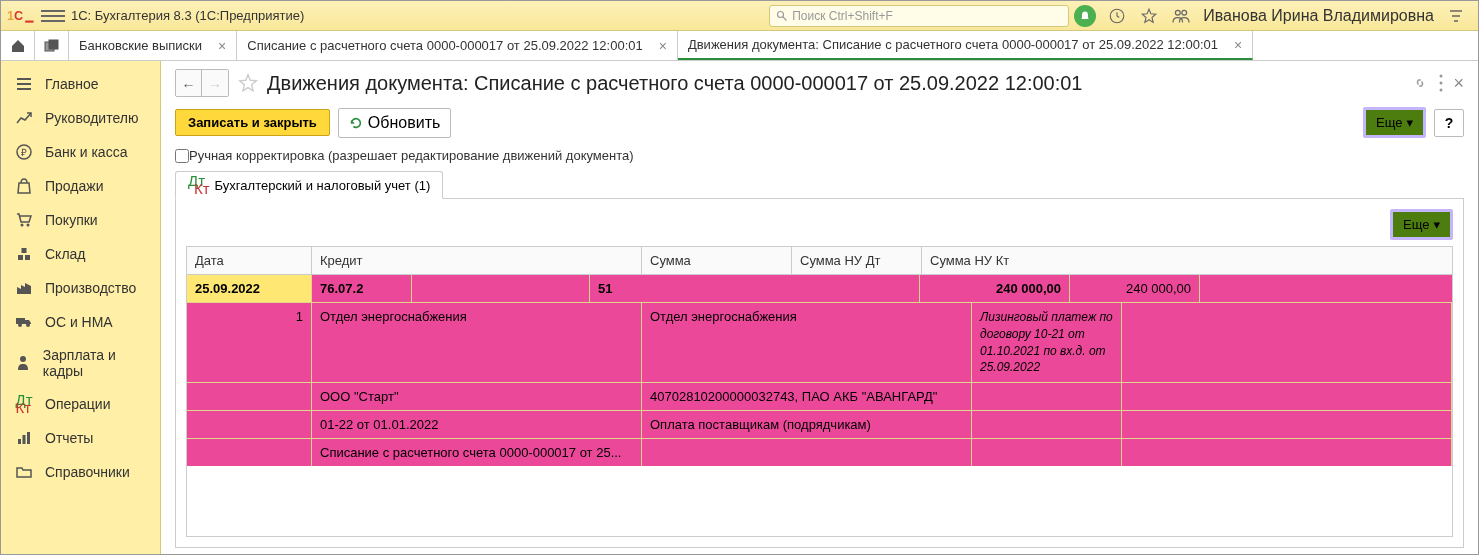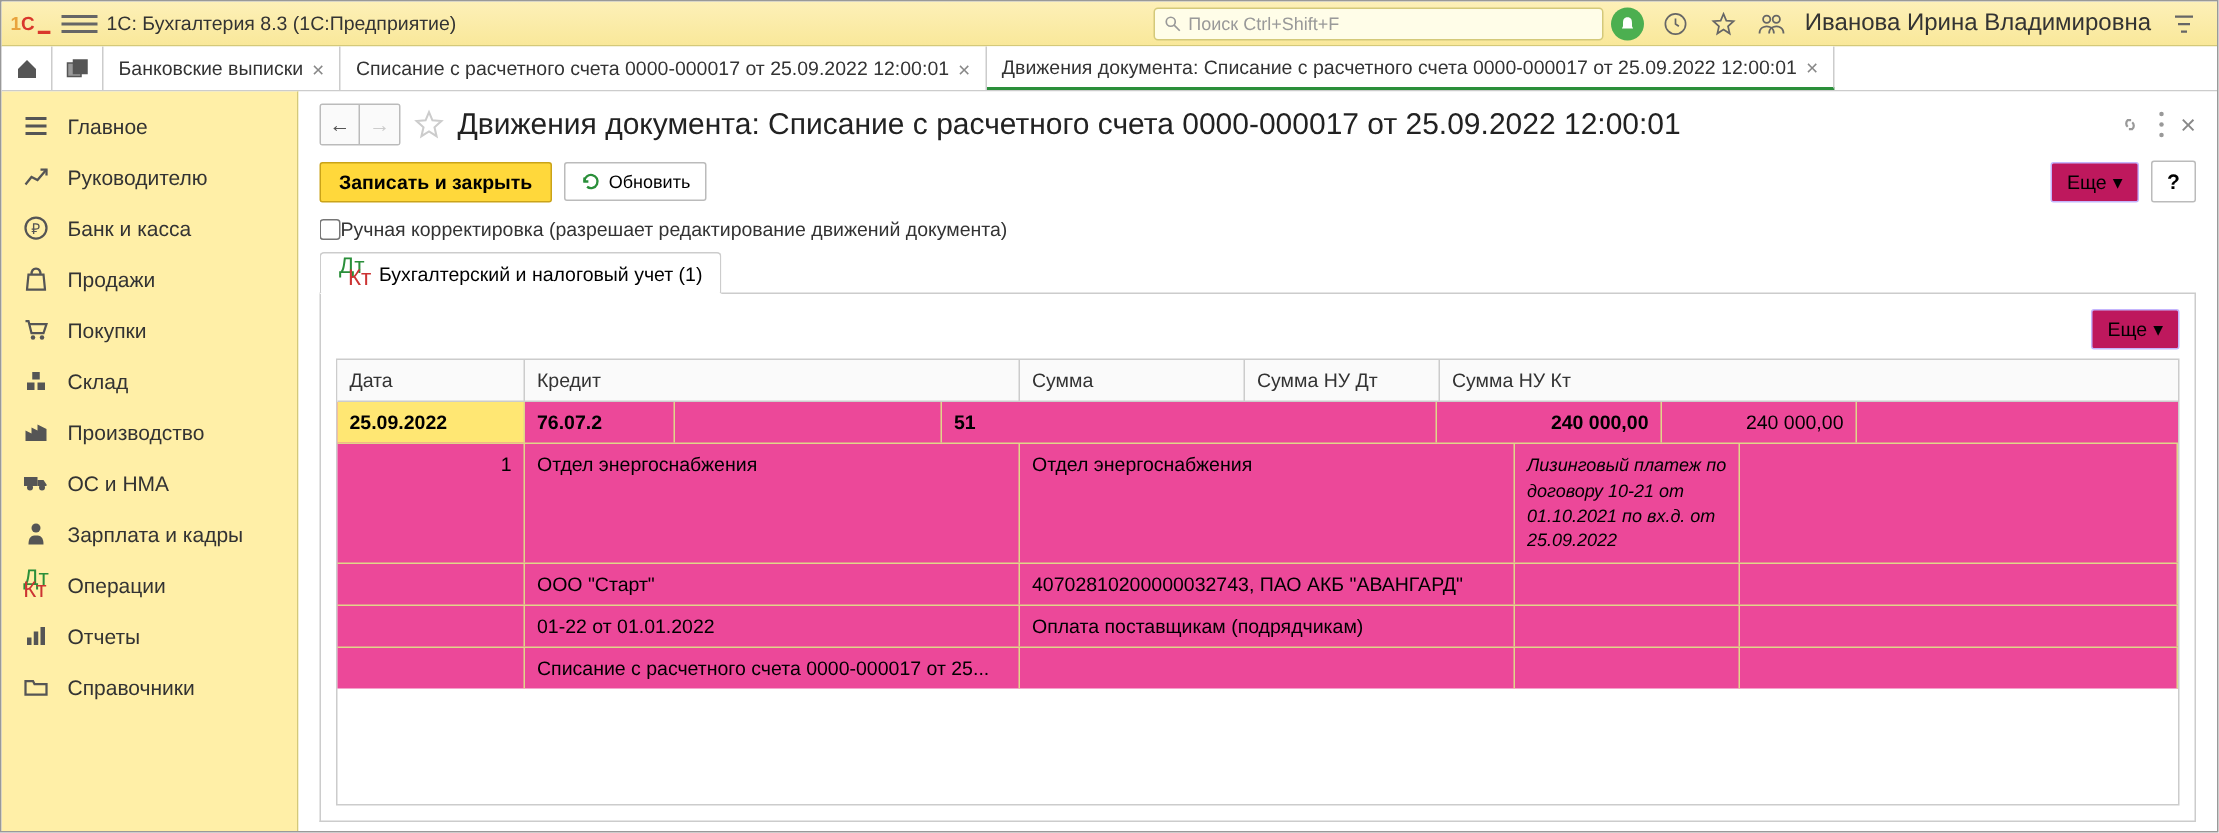--- a/index.html
+++ b/index.html
@@ -14,49 +14,49 @@
   .topbar-spacer { flex: 1; }
   .search-box { width: 300px; height: 22px; background: #fffde8; border: 1px solid #d4c97a; border-radius: 3px; display: flex; align-items: center; padding: 0 6px; color: #999; font-size: 12px; gap:4px;}
   .search-box .mag { width:12px; height:12px; }
   .topbar-icon { width: 24px; height: 24px; display: flex; align-items: center; justify-content: center; margin: 0 4px; cursor: pointer; color: #666; }
   .bell-badge { width: 22px; height: 22px; background: #4caf50; border-radius: 50%; display: flex; align-items: center; justify-content: center; }
   .user-name { font-size: 16px; color: #333; margin: 0 6px; white-space: nowrap; }
   
   
   .tabbar { height: 30px; background: #fff; border-bottom: 1px solid #ccc; display: flex; align-items: stretch; }
   .home-tab, .windows-tab { width: 34px; border-right: 1px solid #ccc; display: flex; align-items: center; justify-content: center; cursor: pointer; color: #555; }
-  .tab { border-right: 1px solid #ccc; display: flex; align-items: center; padding: 0 10px; font-size: 13px; color: #333; cursor: pointer; gap: 6px; white-space: nowrap; position: relative; }
+  .tab { border-right: 1px solid #ccc; display: flex; align-items: center; padding: 0 10px; font-size: 13px; color: #333; cursor: pointer; gap: 16px; white-space: nowrap; position: relative; }
   .tab.active { border-bottom: 2px solid #2a8f3a; background: #fff; }
   .tab .close-x { color: #888; font-size: 14px; }
   
   
   .body { display: flex; height: calc(555px - 60px); }
   
   
-  .sidebar { width: 198px; background: #ffefa7; border-right: 1px solid #d4c97a; padding-top: 6px; }
+  .sidebar { width: 160px; background: #ffefa7; border-right: 1px solid #d4c97a; padding-top: 6px; }
   .side-item { display: flex; align-items: center; padding: 8px 14px; font-size: 14px; color: #333; cursor: pointer; gap: 12px; }
   .side-icon { width: 18px; height: 18px; display: flex; align-items: center; justify-content: center; color: #555; }
   
   
   .main { flex: 1; background: #fff; padding: 8px 14px; display: flex; flex-direction: column; overflow: hidden; }
   .titlebar { display: flex; align-items: center; gap: 8px; margin-bottom: 10px; }
   .nav-btn { width: 26px; height: 26px; border: 1px solid #bbb; background: #fafafa; display: flex; align-items: center; justify-content: center; cursor: pointer; font-size: 14px; color: #555; }
   .nav-group { display: flex; border: 1px solid #bbb; border-radius: 2px; overflow: hidden; }
   .nav-group .nav-btn { border: none; border-right: 1px solid #bbb; }
   .nav-group .nav-btn:last-child { border-right: none; }
   .star-icon { width: 22px; height: 22px; color: #ccc; }
   .page-title { font-size: 20px; color: #222; flex: 1; white-space: nowrap; }
   .title-right { display: flex; gap: 10px; align-items: center; color: #888; }
   .title-right div { cursor: pointer; }
   
   .toolbar-row { display: flex; align-items: center; gap: 8px; margin-bottom: 10px; }
   .btn-primary { background: #ffd83b; border: 1px solid #caa318; padding: 5px 12px; font-size: 13px; font-weight: bold; cursor: pointer; border-radius: 2px; }
-  .btn-secondary { background: #fff; border: 1px solid #bbb; padding: 5px 10px; font-size: 12px; cursor: pointer; border-radius: 2px; display: flex; align-items: center; gap: 5px; }
+  .btn-secondary { background: #fff; border: 1px solid #bbb; padding: 5px 10px; font-size: 16px; cursor: pointer; border-radius: 2px; display: flex; align-items: center; gap: 5px; }
   .toolbar-spacer { flex: 1; }
-  .btn-more { background: #be185d; border: 1px solid #c4b5fd; padding: 5px 10px; font-size: 13px; cursor: pointer; display: flex; align-items: center; gap: 4px; border-radius:2px;}
+  .btn-more { background: #4d7c0f; border: 3px solid #c4b5fd; padding: 5px 10px; font-size: 13px; cursor: pointer; display: flex; align-items: center; gap: 4px; border-radius:2px;}
   .btn-help { width: 30px; height: 28px; border: 1px solid #bbb; background: #fff; display: flex; align-items: center; justify-content: center; font-size: 14px; font-weight: bold; cursor: pointer; border-radius:2px;}
   
   .checkbox-row { display: flex; align-items: center; gap: 0; font-size: 13px; color: #333; margin-bottom: 8px; }
   .checkbox-row input { width: 14px; height: 14px; }
   
   .tabs-inner { display: flex; border-bottom: 1px solid #ccc; }
   .tab-inner { border: 1px solid #ccc; border-bottom: 1px solid #fff; margin-bottom: -1px; padding: 5px 12px; font-size: 13px; background: #fff; display: flex; align-items: center; gap: 5px; border-radius: 3px 3px 0 0; }
   .dtkt-icon { font-size: 15px; line-height: 8px; }
   .dtkt-icon .dt { color: #2a8f3a; }
   .dtkt-icon .kt { color: #c33; }

